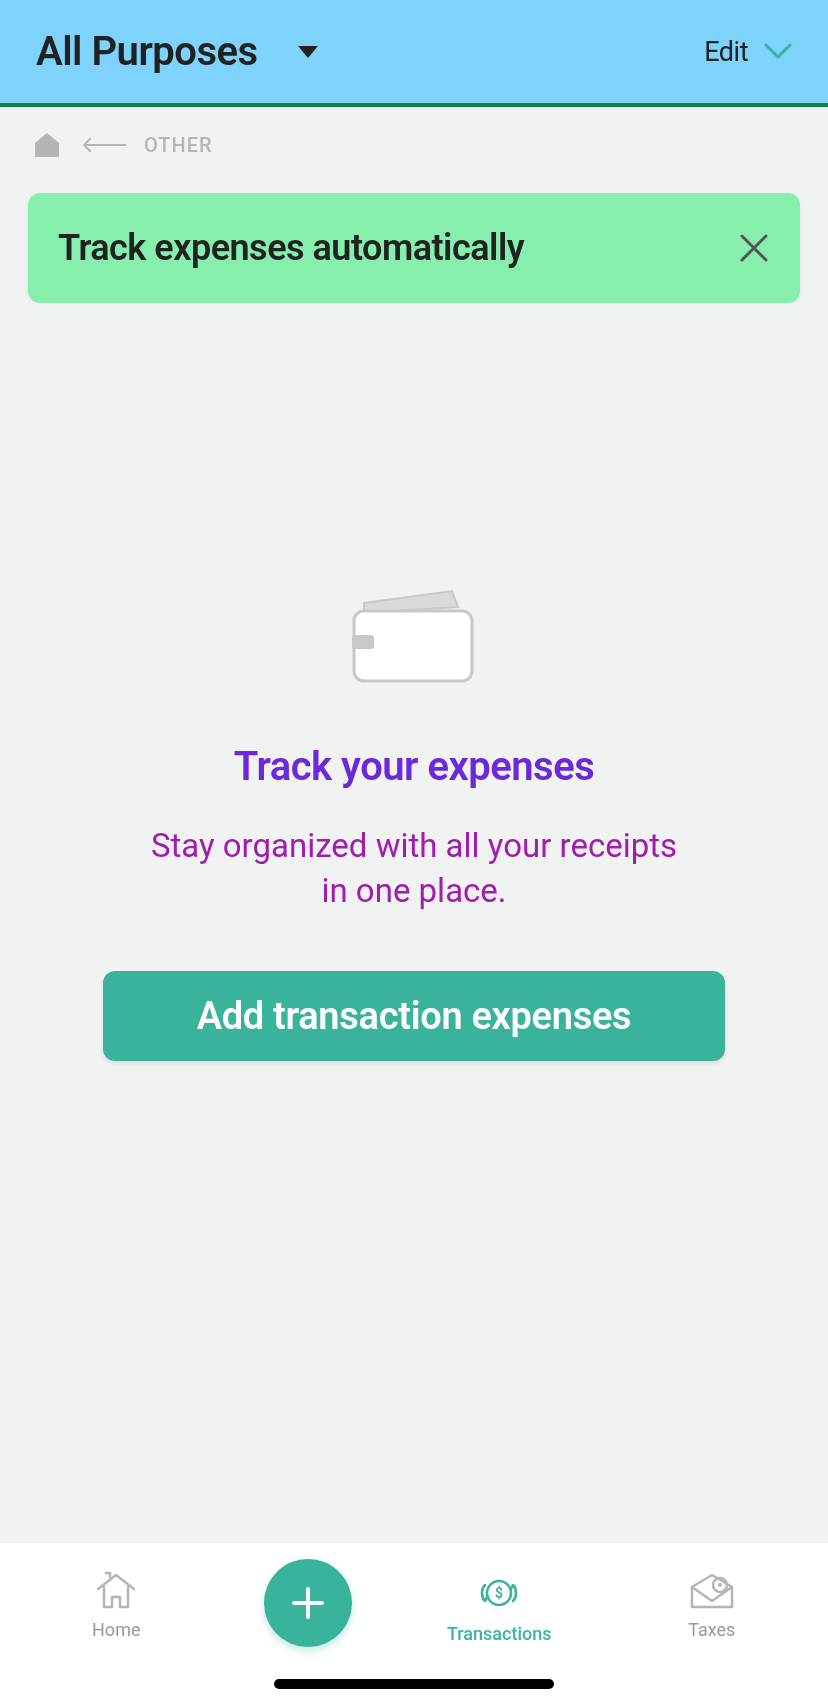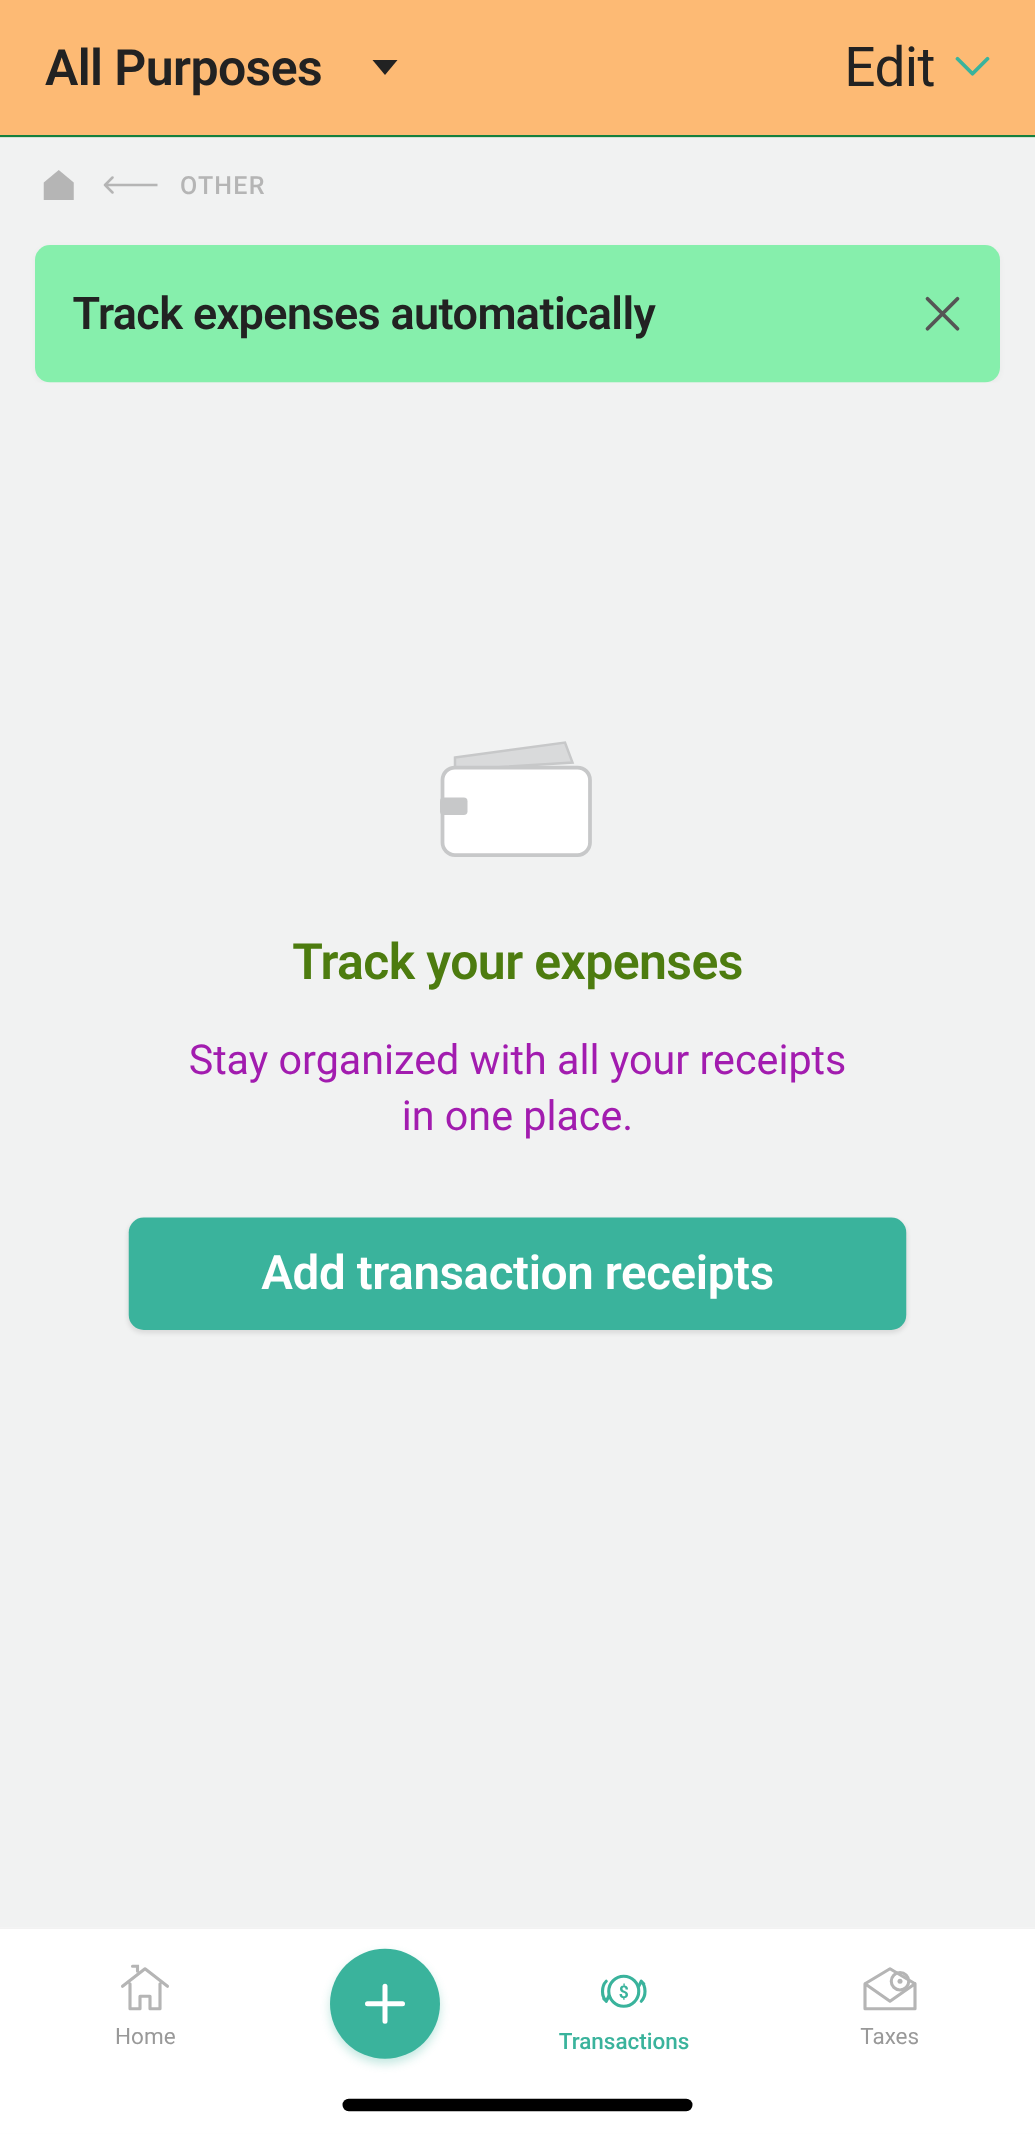--- a/index.html
+++ b/index.html
@@ -15,22 +15,22 @@
       background: #fff;
       position: relative;
       overflow: hidden;
     }
     
     .top-header {
       display: flex;
       justify-content: space-between;
       align-items: center;
       padding: 28px 36px;
-      background: #fdba74;
-      border-bottom: 2px solid #15803d;
+      background: #7dd3fc;
+      border-bottom: 4px solid #15803d;
     }
     .filter-group {
       display: flex;
       align-items: center;
       gap: 40px;
     }
     .filter-label {
       font-size: 40px;
       font-weight: 600;
       color: #222;
@@ -42,21 +42,21 @@
       border-left: 10px solid transparent;
       border-right: 10px solid transparent;
       border-top: 12px solid #222;
     }
     .edit-group {
       display: flex;
       align-items: center;
       gap: 16px;
     }
     .edit-label {
-      font-size: 44px;
+      font-size: 27px;
       font-weight: 400;
       color: #222;
       letter-spacing: -0.5px;
     }
     .edit-chevron svg {
       width: 28px;
       height: 18px;
       display: block;
     }
     
@@ -115,21 +115,21 @@
       align-items: center;
       padding-top: 280px;
     }
     .wallet-illustration svg {
       display: block;
       margin-bottom: 50px;
     }
     .empty-title {
       font-size: 40px;
       font-weight: 600;
-      color: #4d7c0f;
+      color: #6d28d9;
       letter-spacing: -0.5px;
       margin-bottom: 34px;
     }
     .empty-subtitle {
       font-size: 33px;
       font-weight: 400;
       color: #a21caf;
       text-align: center;
       line-height: 1.35;
       max-width: 560px;
@@ -269,21 +269,21 @@
     <div class="main-content">
       <span class="wallet-illustration">
         <svg width="140" height="110" viewBox="0 0 140 110">
           <path d="M20 20 L108 8 L114 24 L20 30 Z" fill="#d9dadb" stroke="#c7c8c9" stroke-width="2"></path>
           <rect x="10" y="28" width="118" height="70" rx="10" fill="#fff" stroke="#c7c8c9" stroke-width="3"></rect>
           <rect x="8" y="52" width="22" height="14" rx="3" fill="#c7c8c9"></rect>
         </svg>
       </span>
       <div class="empty-title">Track your expenses</div>
       <div class="empty-subtitle">Stay organized with all your receipts in one place.</div>
-      <button class="cta-button">Add transaction receipts</button>
+      <button class="cta-button">Add transaction expenses</button>
     </div>
   </div>
 
   <div class="bottom-nav">
     <div class="nav-item">
       <span class="nav-icon">
         <svg width="44" height="40" viewBox="0 0 44 40">
             <path d="M4 18 L22 4 L40 18 M10 16 L10 36 L18 36 L18 26 L26 26 L26 36 L34 36 L34 16" fill="none" stroke="#b5b5b5" stroke-width="2.5" stroke-linejoin="round" stroke-linecap="round"></path>
             <path d="M16 6 L16 2 L12 2" fill="none" stroke="#b5b5b5" stroke-width="2.5" stroke-linecap="round"></path>
           </svg>

